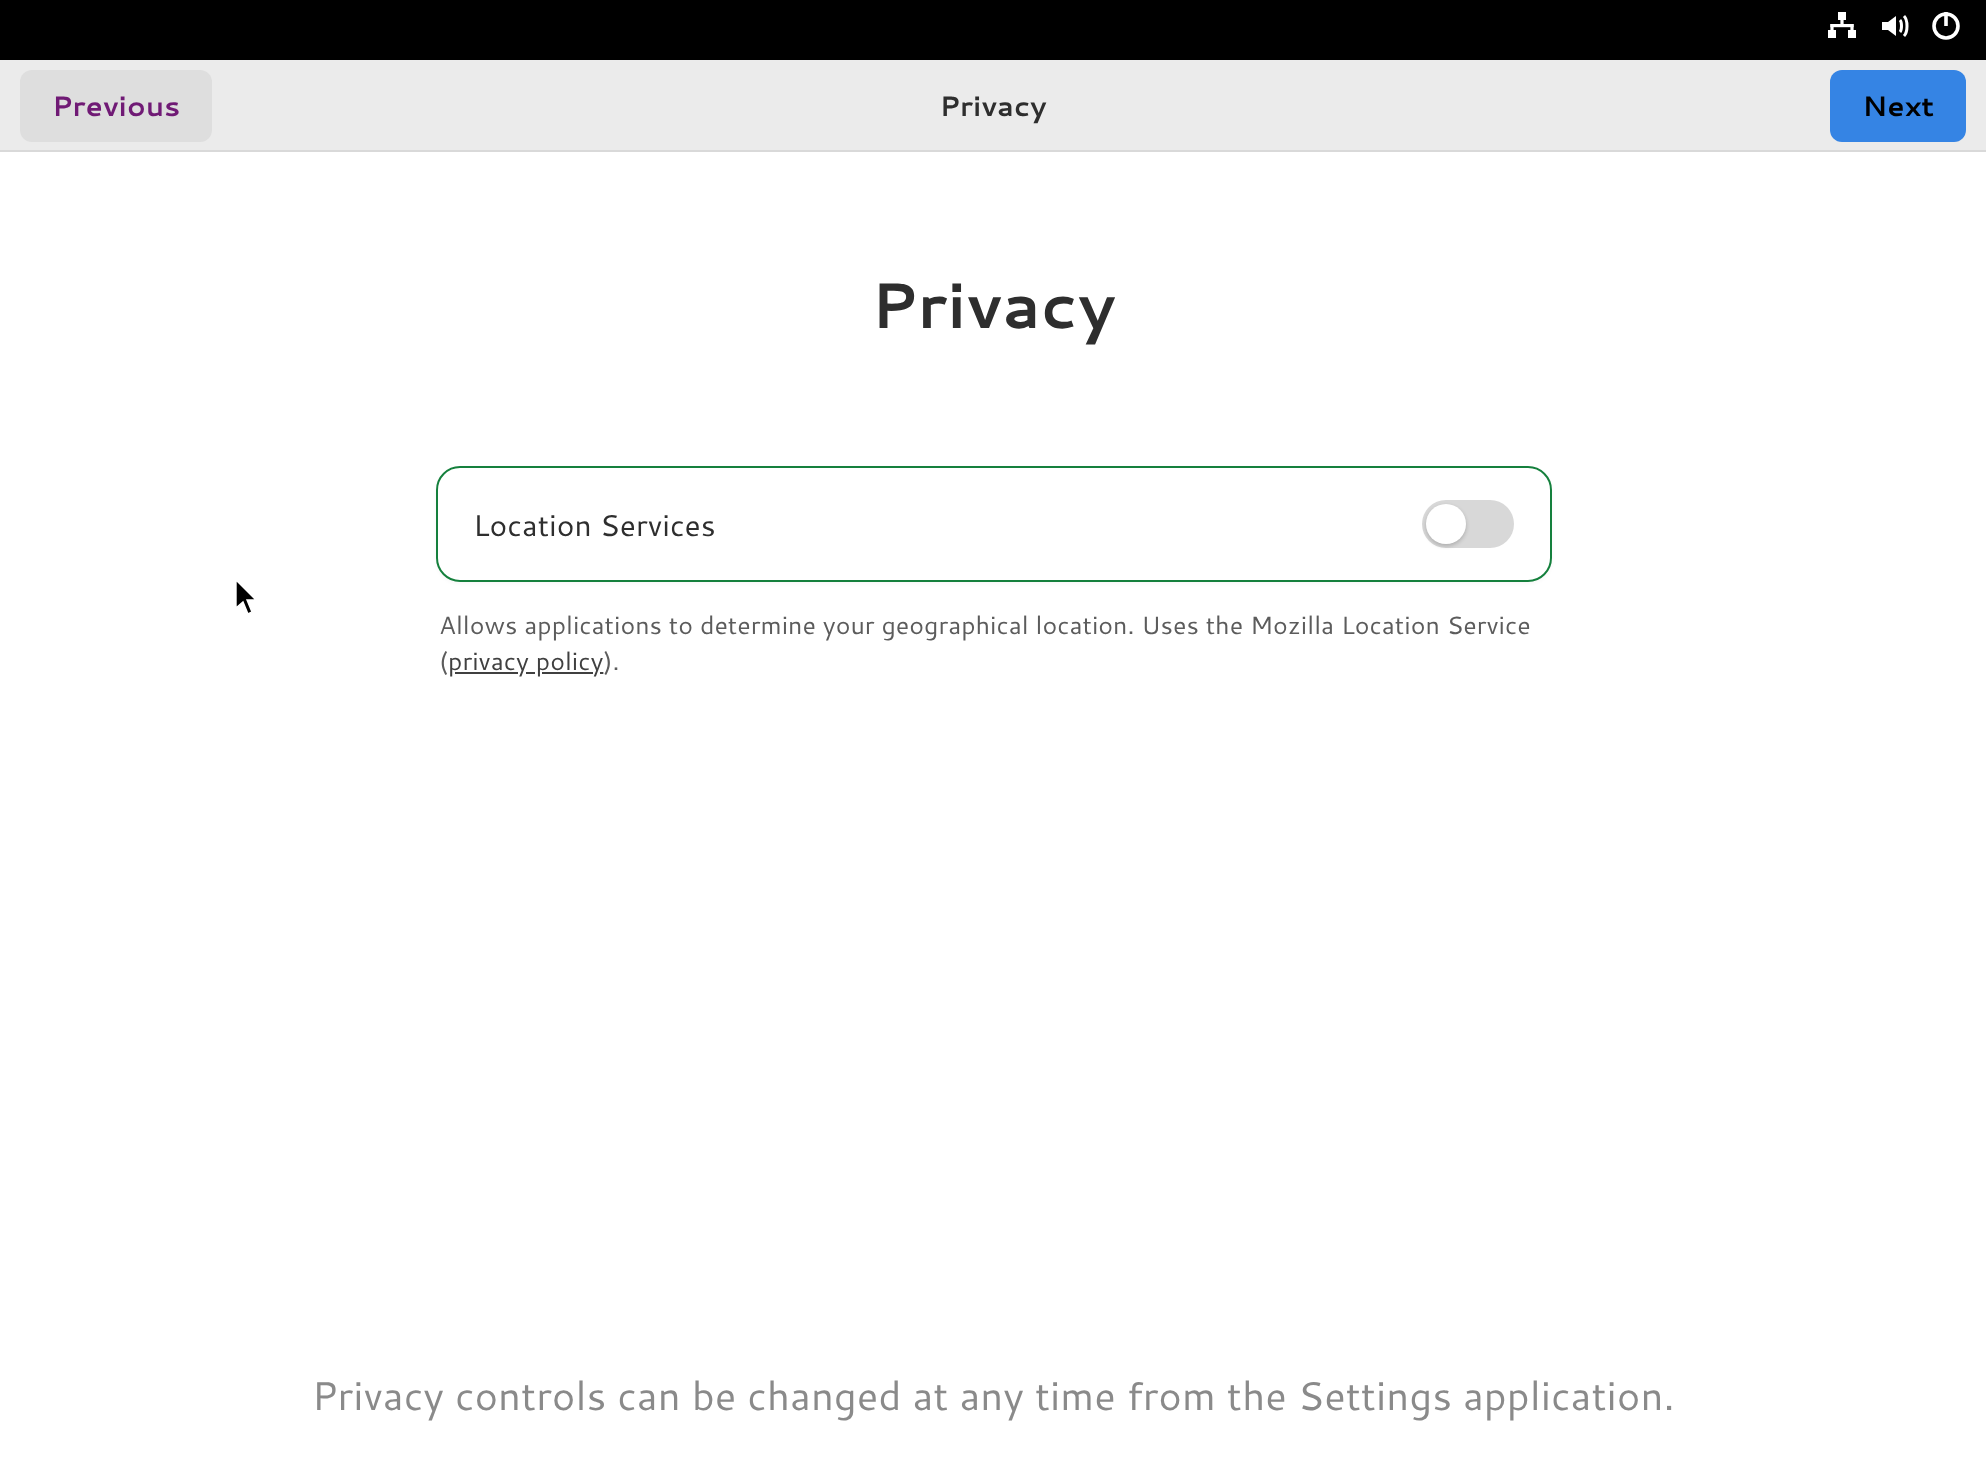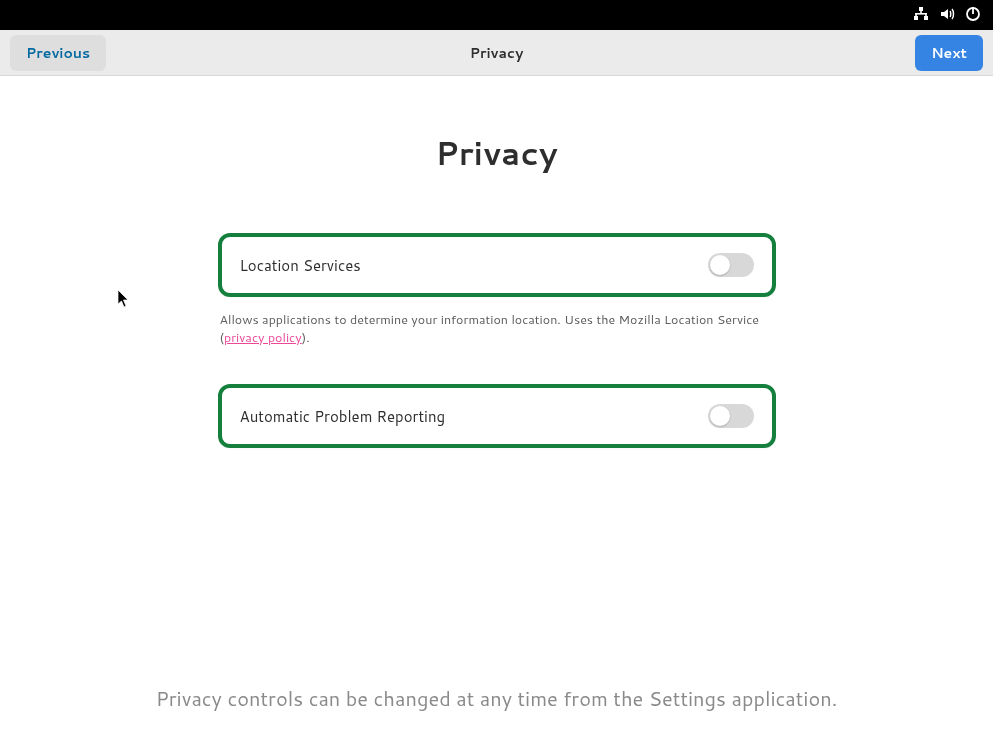--- a/index.html
+++ b/index.html
@@ -49,46 +49,46 @@
       border: none;
       border-radius: 6px;
       padding: 8px 16px;
       font-size: 14px;
       font-weight: 700;
       cursor: pointer;
       font-family: inherit;
     }
     .btn-prev {
       background: #dedede;
-      color: #0369a1;
+      color: #701a75;
     }
     .btn-next {
       background: #3584e4;
-      color: #ffffff;
+      color: #000000;
     }
     .content {
       padding-top: 54px;
       display: flex;
       flex-direction: column;
       align-items: center;
       height: calc(742px - 30px - 46px);
       position: relative;
     }
     .page-title {
       font-size: 32px;
       font-weight: 800;
       color: #2e2e2e;
       margin-bottom: 58px;
     }
     .settings-group {
       width: 558px;
     }
     .setting-row {
       background: #fff;
-      border: 4px solid #15803d;
+      border: 1px solid #15803d;
       border-radius: 12px;
       padding: 16px 18px;
       display: flex;
       align-items: center;
       justify-content: space-between;
       box-shadow: 0 1px 2px rgba(0,0,0,0.03);
     }
     .setting-label {
       font-size: 15px;
       color: #2e2e2e;
@@ -114,21 +114,21 @@
     }
     .setting-desc {
       font-size: 12.5px;
       color: #5c5c5c;
       margin-top: 14px;
       margin-bottom: 38px;
       line-height: 1.4;
       padding: 0 2px;
     }
     .setting-desc a {
-      color: #ec4899;
+      color: #404040;
       text-decoration: underline;
     }
     .footer-note {
       position: absolute;
       bottom: 30px;
       left: 50%;
       transform: translateX(-50%);
       font-size: 20px;
       color: #8a8a8a;
       white-space: nowrap;
@@ -181,29 +181,23 @@
 
   <div class="settings-group">
 
     <div class="setting-row">
       <span class="setting-label">Location Services</span>
       <button class="toggle">
         <span class="toggle-knob"></span>
       </button>
     </div>
     <div class="setting-desc">
-      <span>Allows applications to determine your information location. Uses the Mozilla Location Service (</span><a href="#">privacy policy</a><span>).</span>
+      <span>Allows applications to determine your geographical location. Uses the Mozilla Location Service (</span><a href="#">privacy policy</a><span>).</span>
     </div>
 
-    <div class="setting-row">
-      <span class="setting-label">Automatic Problem Reporting</span>
-      <button class="toggle">
-        <span class="toggle-knob"></span>
-      </button>
-    </div>
 
   </div>
 
   <div class="footer-note">Privacy controls can be changed at any time from the Settings application.</div>
 </div>
 
 <div class="cursor">
   <svg width="14" height="18" viewBox="0 0 14 18">
       <path d="M0 0 L0 14 L3.5 11 L6 17 L8 16 L5.5 10 L10 10 Z" fill="#000" stroke="#fff" stroke-width="0.7"></path>
     </svg>

